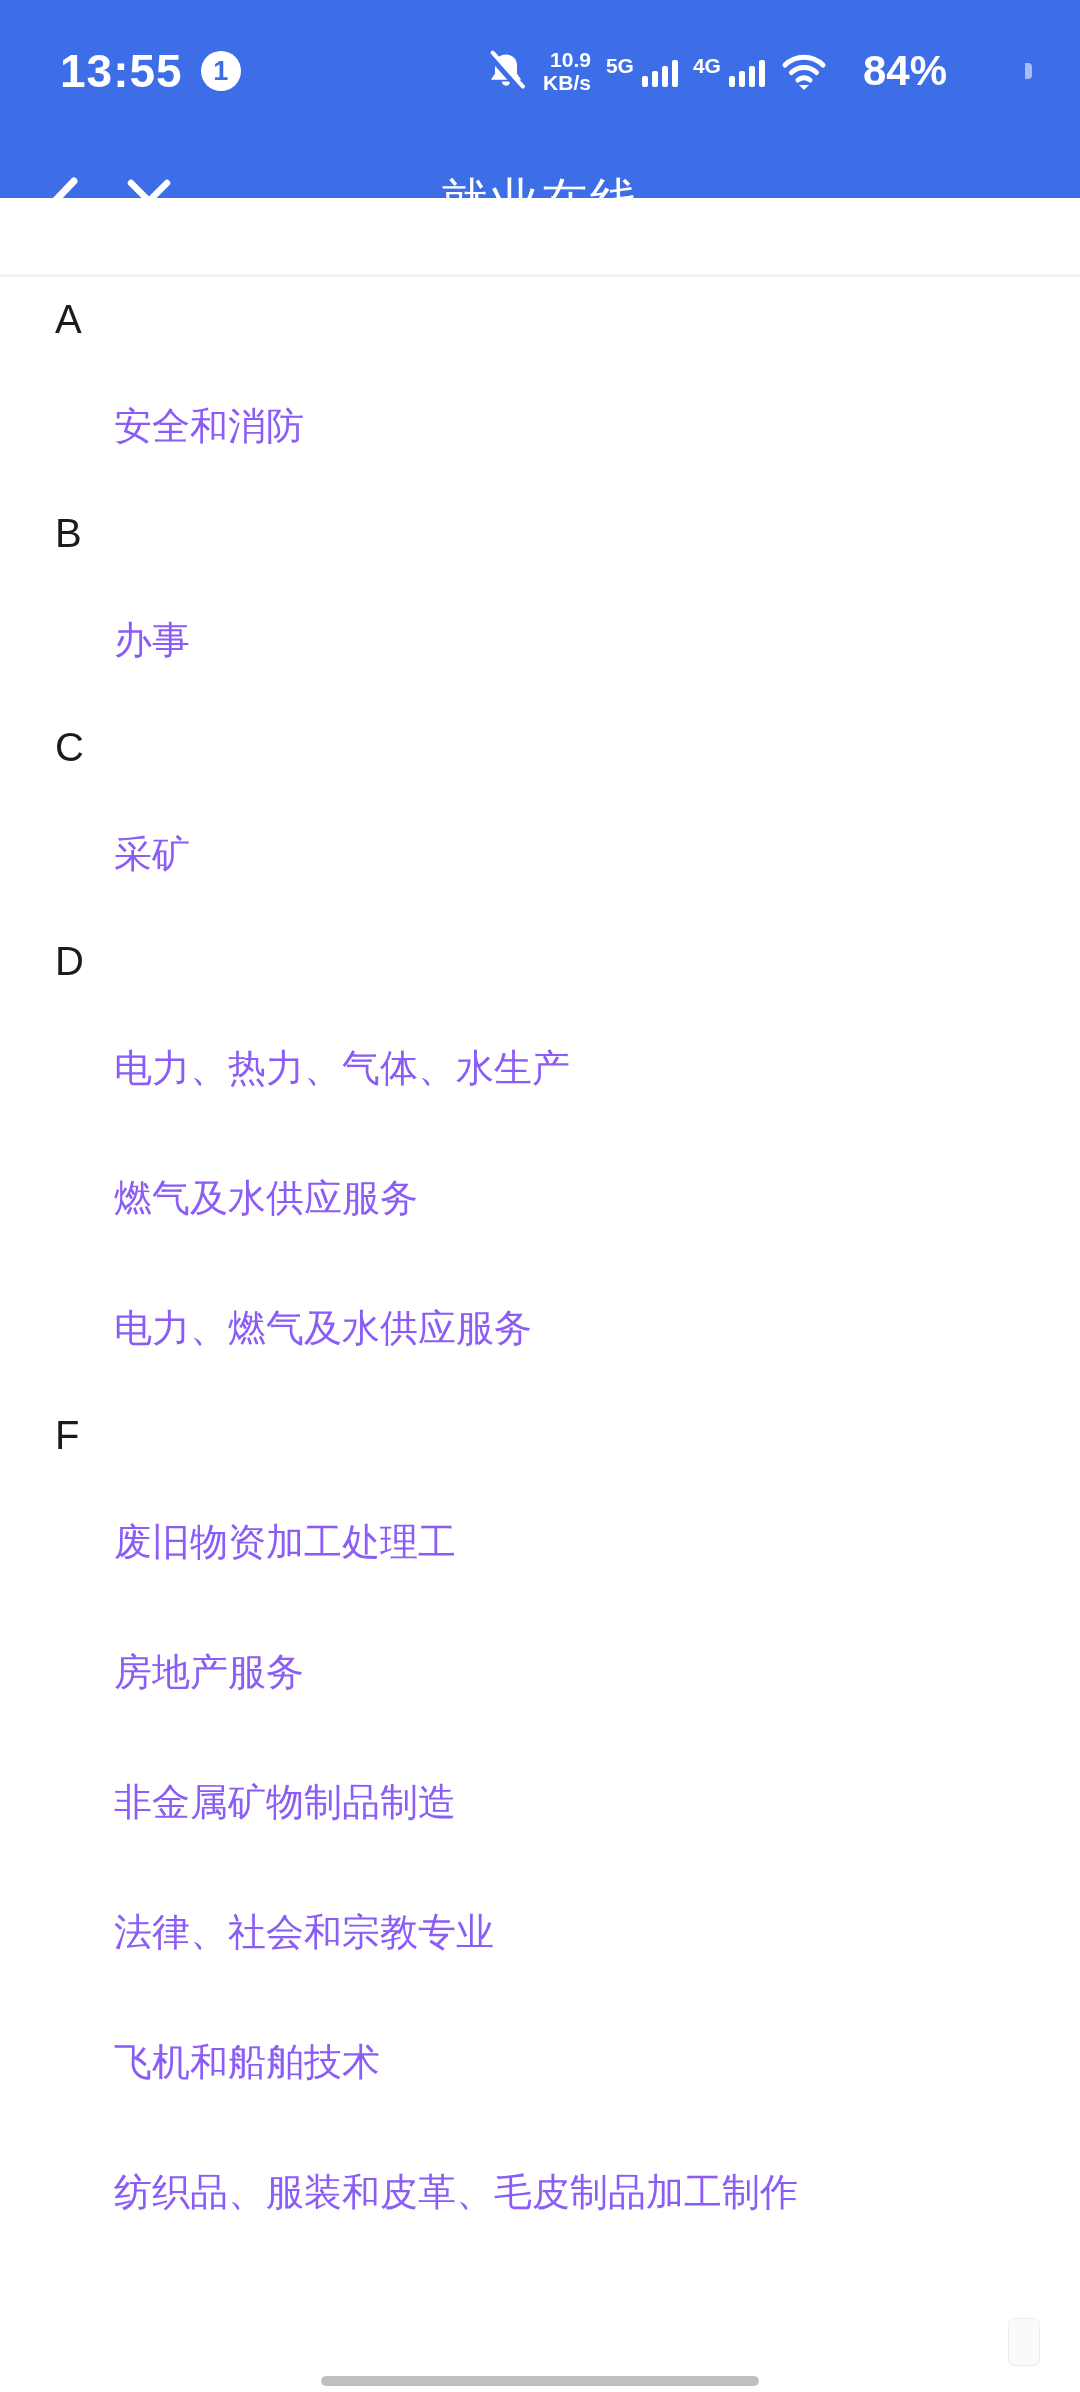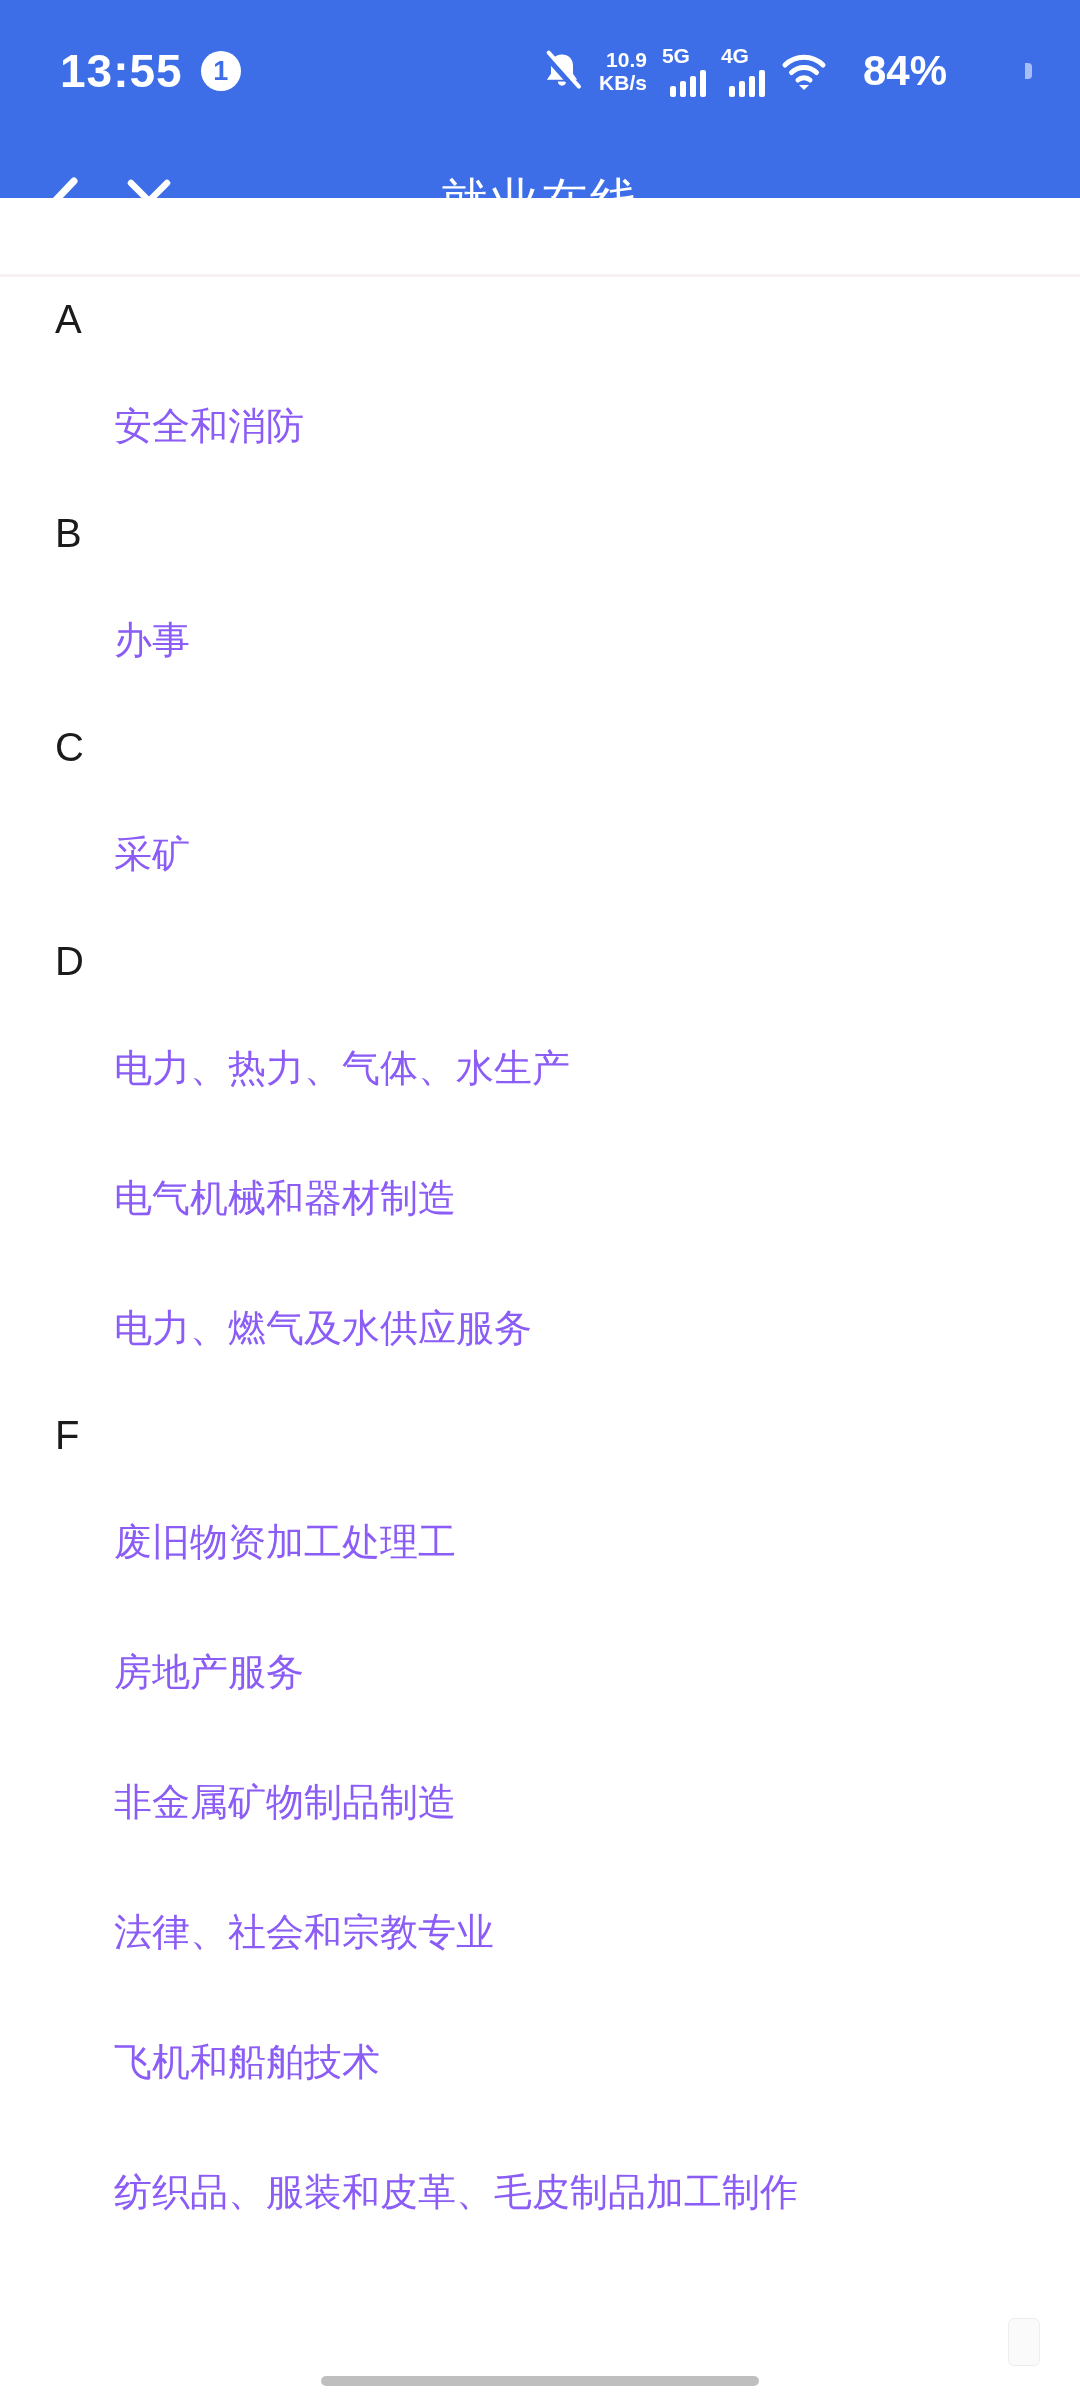--- a/index.html
+++ b/index.html
@@ -20,21 +20,21 @@
   }
   .sb-left{display:flex;align-items:center;gap:18px;}
   .time{font-size:46px;font-weight:700;letter-spacing:1px;}
   .badge{
     width:40px;height:40px;border-radius:50%;background:#ffffff;color:#3d6ee8;
     font-size:27px;font-weight:700;display:flex;align-items:center;justify-content:center;
   }
   .sb-right{display:flex;align-items:center;gap:15px;}
   .speed{display:flex;flex-direction:column;align-items:flex-end;
          font-size:21px;font-weight:700;line-height:23px;}
-  .sig{display:flex;flex-direction:column;align-items:flex-start;}
+  .sig{display:flex;align-items:flex-start;}
   .sig-label{font-size:21px;font-weight:700;line-height:20px;}
   .bars{display:flex;align-items:flex-end;gap:4px;margin:3px 0 0 8px;height:28px;}
   .bars i{display:block;width:6px;background:#ffffff;border-radius:2px;}
   .b1{height:11px;} .b2{height:16px;} .b3{height:21px;} .b4{height:27px;}
   .pct{font-size:42px;font-weight:600;margin-left:20px;}
   .battery{position:relative;width:70px;height:38px;}
   .bat-body{width:62px;height:38px;border-radius:9px;background:rgba(255,255,255,0.40);overflow:hidden;}
   .bat-fill{width:84%;height:100%;background:#ffffff;border-radius:9px 2px 2px 9px;}
   .bat-nub{position:absolute;right:0;top:11px;width:7px;height:16px;
            background:rgba(255,255,255,0.55);border-radius:0 4px 4px 0;}
@@ -150,21 +150,21 @@
   <div class="row-item">安全和消防</div>
 
   <div class="row-letter">B</div>
   <div class="row-item">办事</div>
 
   <div class="row-letter">C</div>
   <div class="row-item">采矿</div>
 
   <div class="row-letter">D</div>
   <div class="row-item">电力、热力、气体、水生产</div>
-  <div class="row-item">电气机械和器材制造</div>
+  <div class="row-item">燃气及水供应服务</div>
   <div class="row-item">电力、燃气及水供应服务</div>
 
   <div class="row-letter">F</div>
   <div class="row-item">废旧物资加工处理工</div>
   <div class="row-item">房地产服务</div>
   <div class="row-item">非金属矿物制品制造</div>
   <div class="row-item">法律、社会和宗教专业</div>
   <div class="row-item">飞机和船舶技术</div>
   <div class="row-item">纺织品、服装和皮革、毛皮制品加工制作</div>
 </div>

